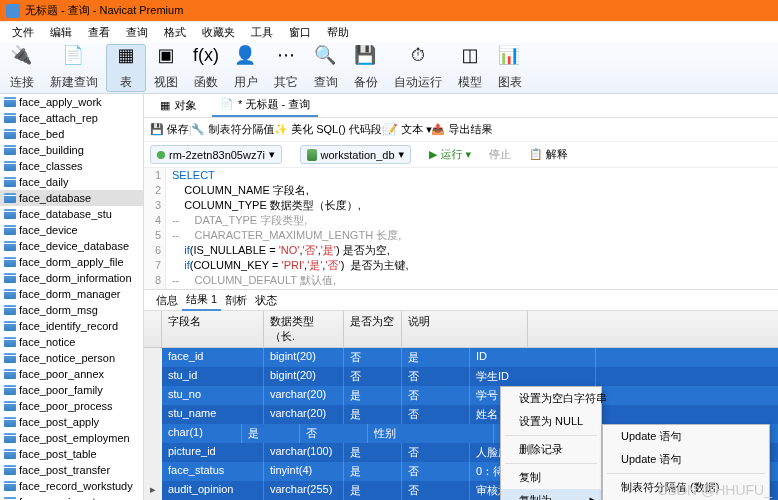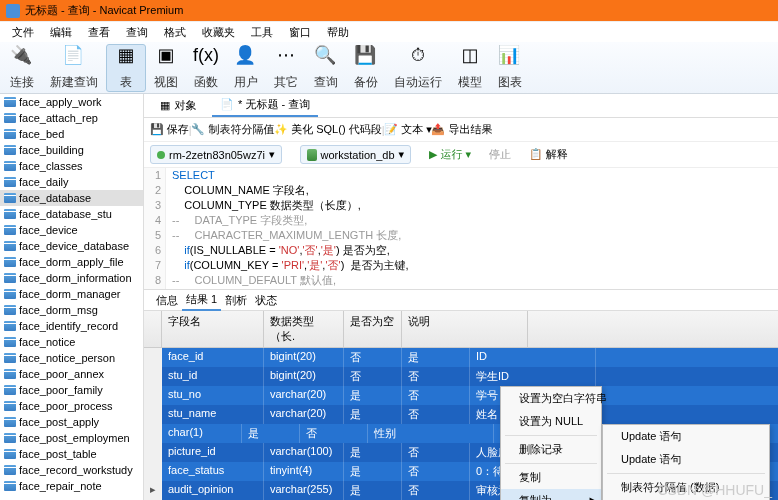--- a/index.html
+++ b/index.html
@@ -217,20 +217,24 @@
       <div class="side-item">
         <span class="tbl-ico"></span>
         <span>face_post_employmen</span>
       </div>
       <div class="side-item">
         <span class="tbl-ico"></span>
         <span>face_post_table</span>
       </div>
       <div class="side-item">
         <span class="tbl-ico"></span>
+        <span>face_post_transfer</span>
+      </div>
+      <div class="side-item">
+        <span class="tbl-ico"></span>
         <span>face_record_workstudy</span>
       </div>
       <div class="side-item">
         <span class="tbl-ico"></span>
         <span>face_repair_note</span>
       </div>
     </div>
   <div class="content">
     <div class="tabrow">
       <span class="tab">

